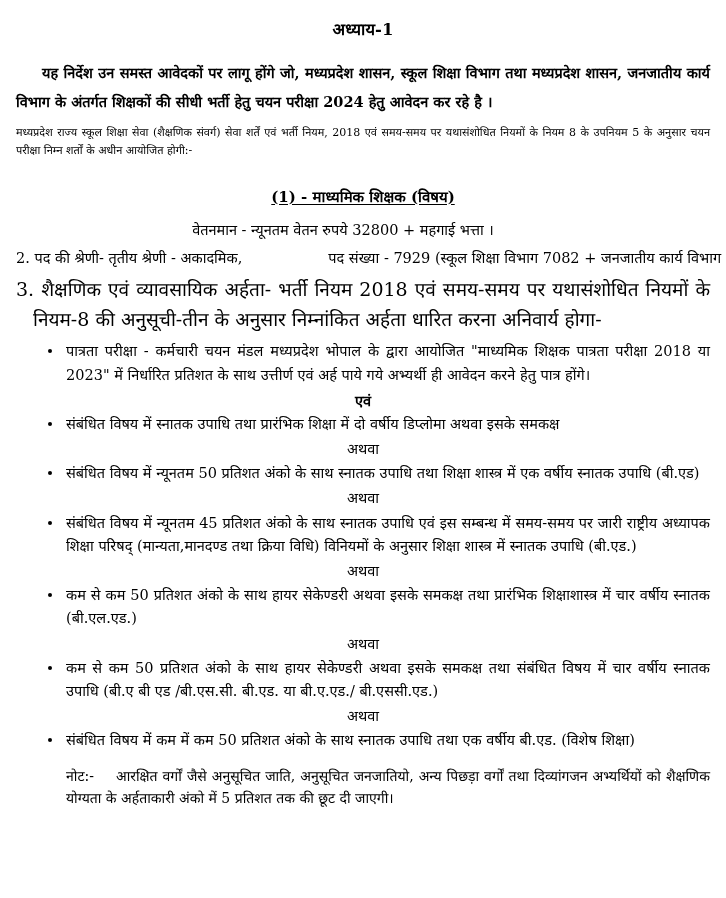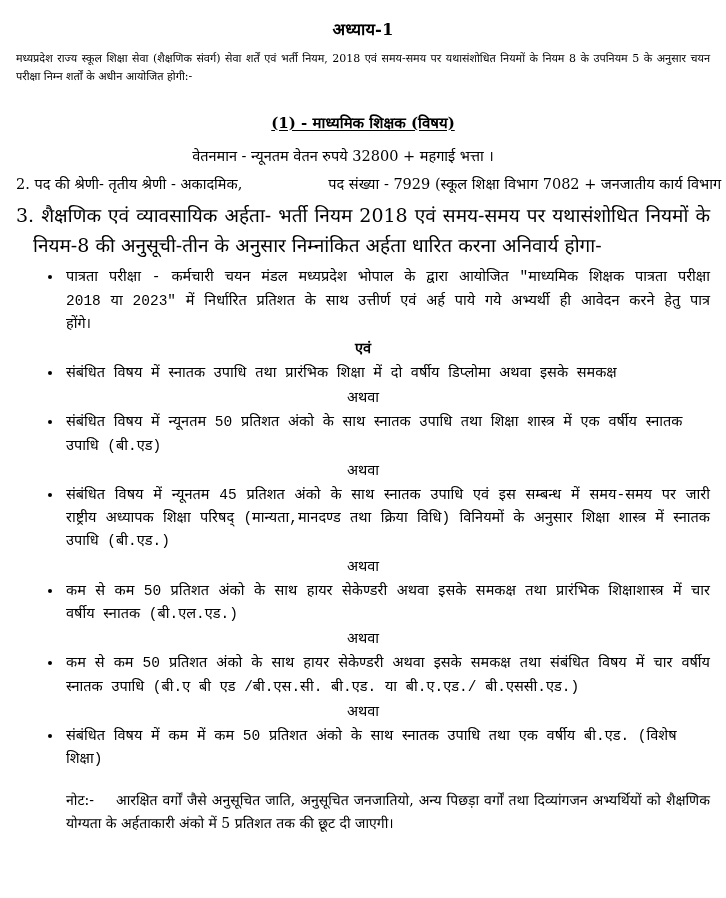--- a/index.html
+++ b/index.html
@@ -113,24 +113,23 @@
     line-height: 1.55;
     text-align: justify;
     text-justify: inter-word;
     padding-left: 17px;
     text-indent: -17px;
     margin: 0 0 4px 0;
   }
 
   
   .bullets {
-    margin: 6px 0 18px 0;
+    margin: 6px 0 12px 0;
     padding: 0;
     list-style: none;
-    font-family: Liberation Mono, monospace;
   }
   .bullet {
     position: relative;
     font-size: 14.5px;
     line-height: 1.6;
     text-align: justify;
     text-justify: inter-word;
     margin: 0 0 2px 0;
     padding-left: 50px;
   }
@@ -177,20 +176,21 @@
     width: 22px;
   }
 </style>
 </head>
 <body>
 
 <div class="page">
 
   <h1 class="doc-title">अध्याय-1</h1>
 
+  <p class="intro">यह निर्देश उन समस्त आवेदकों पर लागू होंगे जो, मध्यप्रदेश शासन, स्कूल शिक्षा विभाग तथा मध्यप्रदेश शासन, जनजातीय कार्य विभाग के अंतर्गत शिक्षकों की सीधी भर्ती हेतु चयन परीक्षा 2024  हेतु आवेदन कर रहे है ।</p>
 
   <p class="rule-para">मध्यप्रदेश राज्य स्कूल शिक्षा सेवा (शैक्षणिक संवर्ग) सेवा शर्तें एवं भर्ती नियम, 2018 एवं समय-समय पर यथासंशोधित नियमों के नियम 8 के उपनियम 5 के अनुसार चयन परीक्षा निम्न शर्तों के अधीन आयोजित होगी:-</p>
 
   <h3 class="section-head"><span>(1) - माध्यमिक शिक्षक (विषय)</span></h3>
 
   <div class="num-list">
 
 
     <p class="pay-line">वेतनमान - न्यूनतम वेतन रुपये 32800 + महगाई भत्ता ।</p>
 

